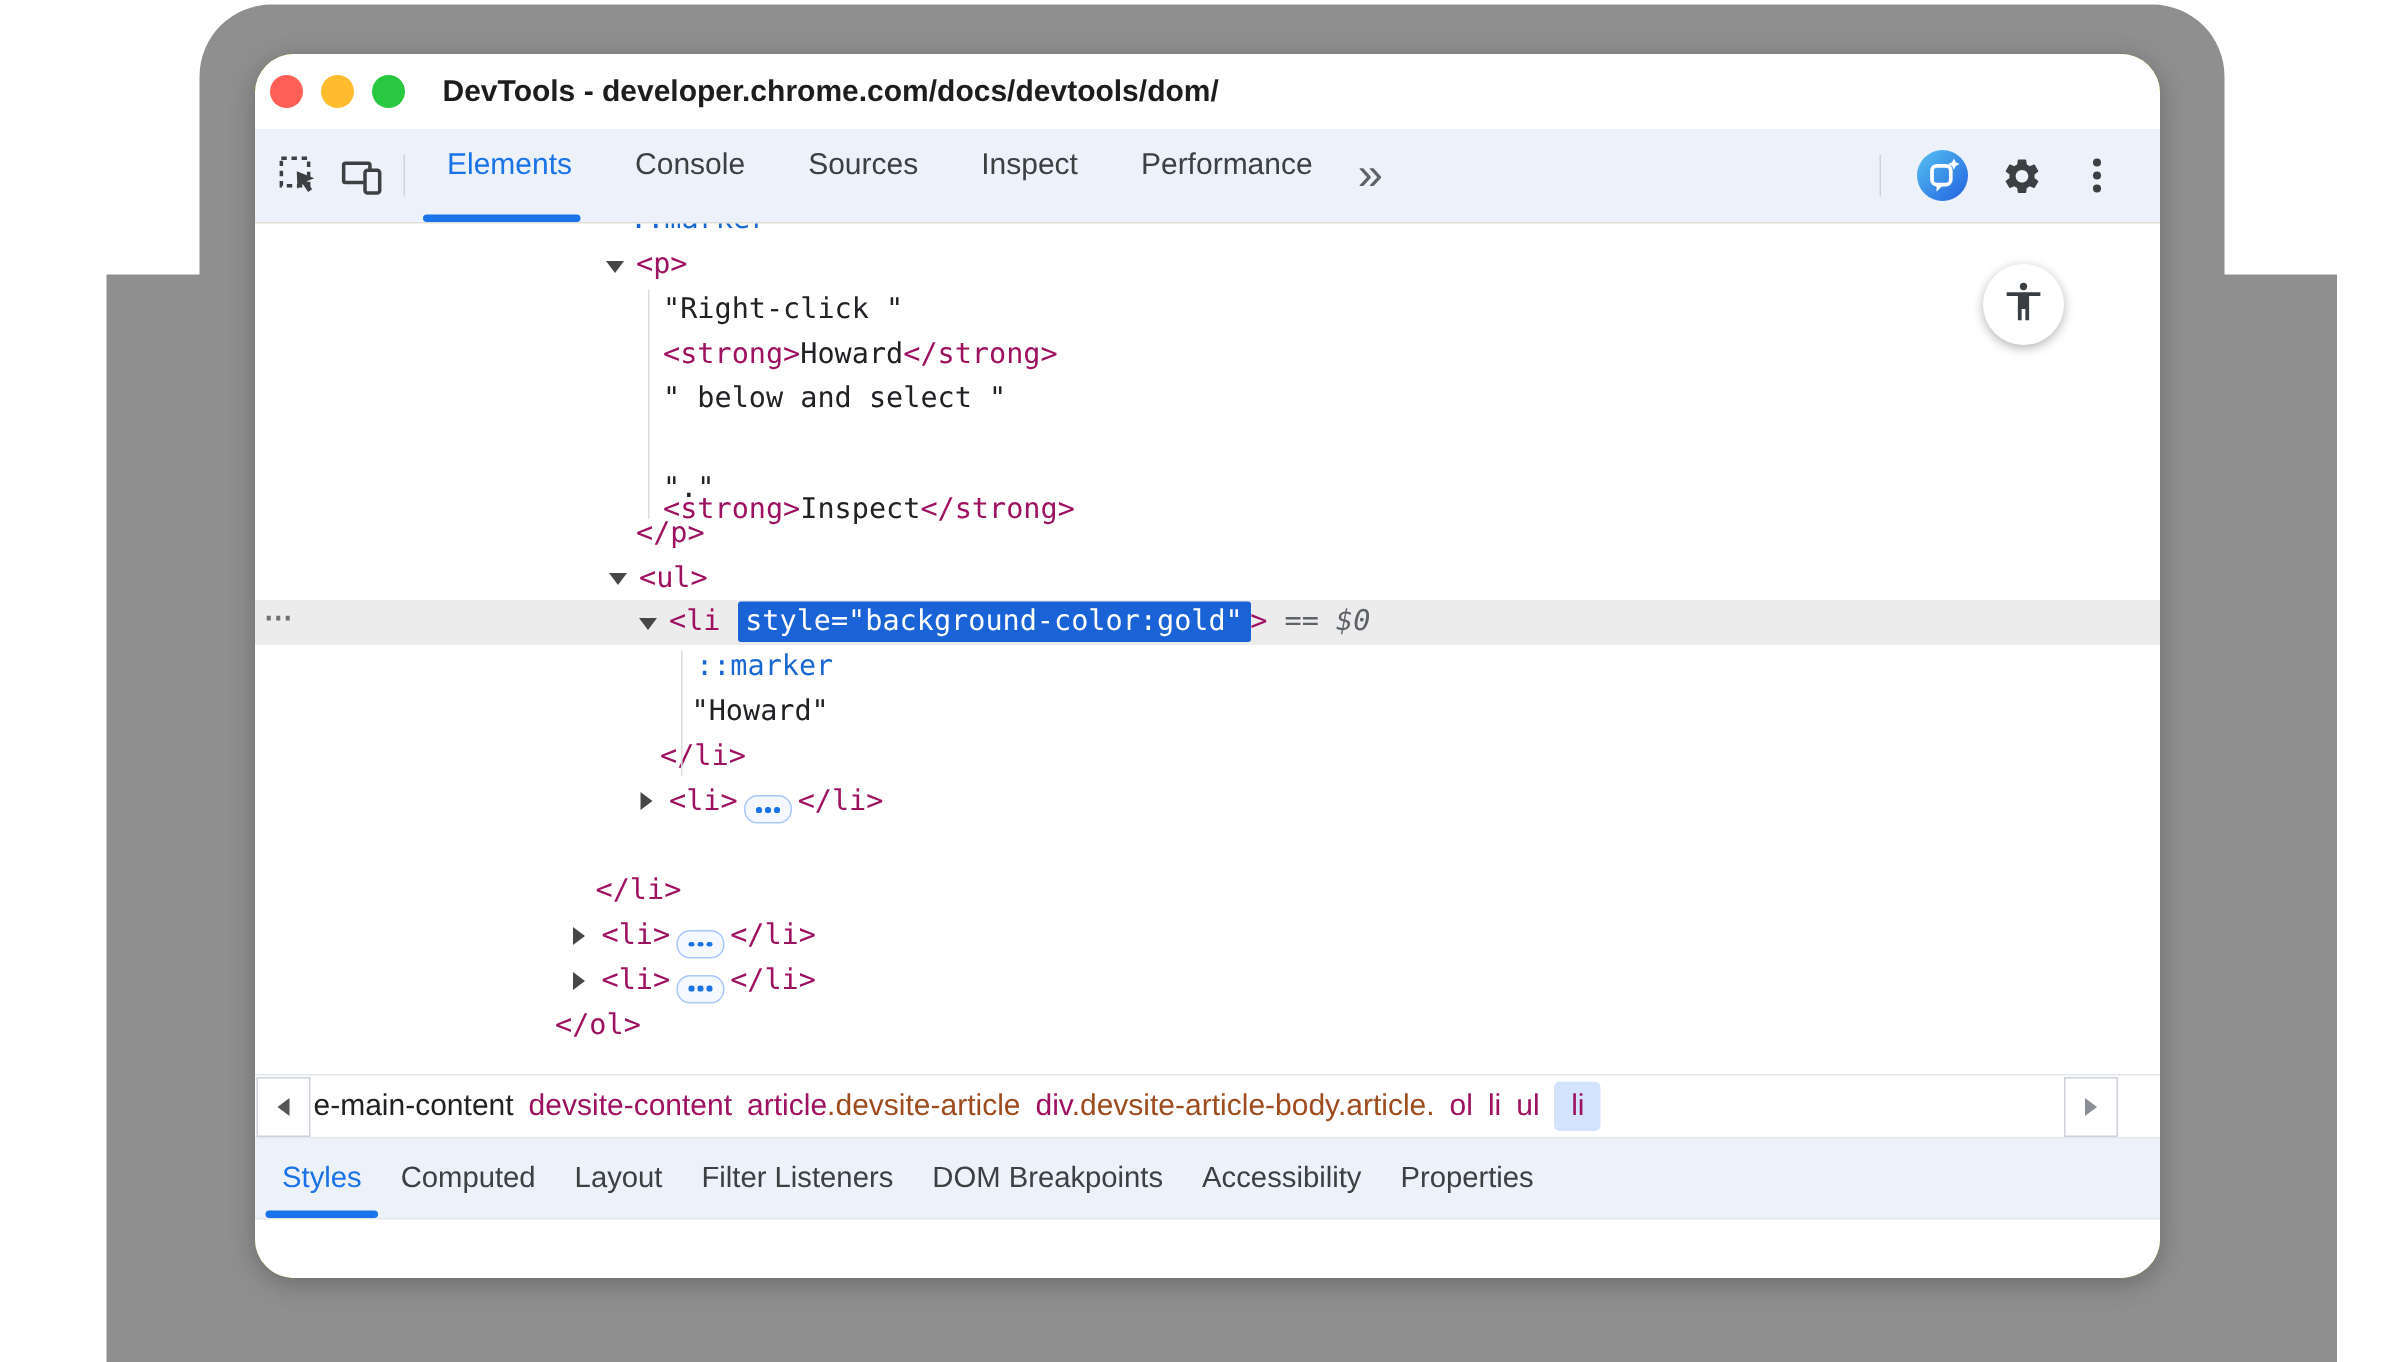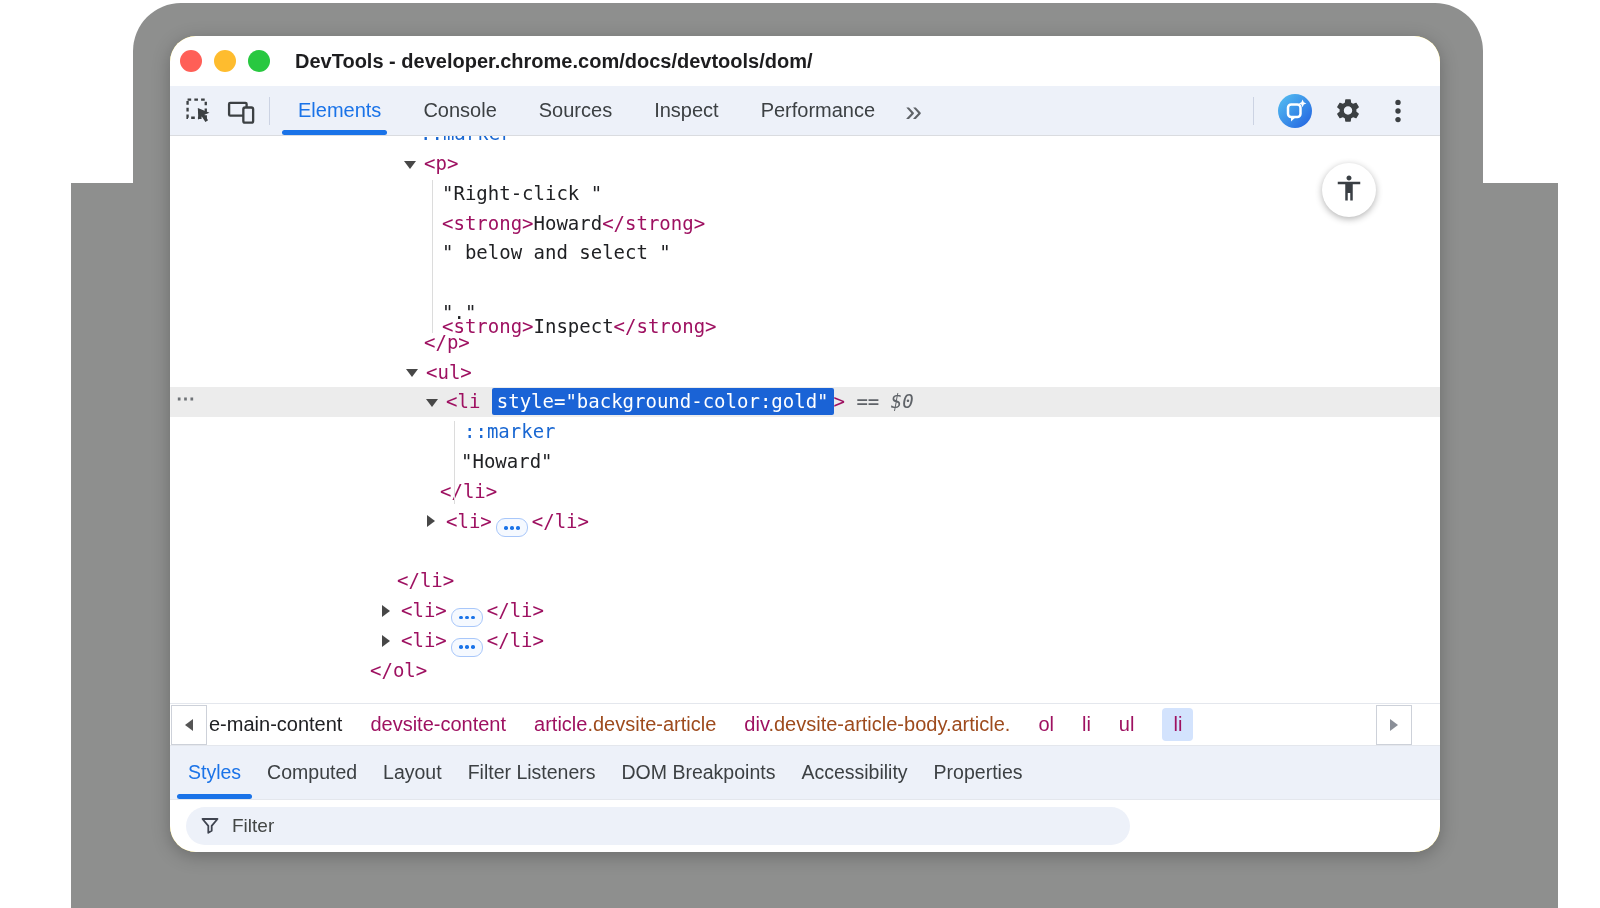--- a/index.html
+++ b/index.html
@@ -19,21 +19,21 @@
   
   .titlebar{height:50px;display:flex;align-items:center;background:#fff;}
   .lights{display:flex;gap:12px;margin-left:10px;}
   .light{width:22px;height:22px;border-radius:50%;}
   .light.red{background:var(--traffic-red,#ff5f57);}
   .light.yellow{background:var(--traffic-yellow,#febc2e);}
   .light.green{background:var(--traffic-green,#28c840);}
   .wtitle{margin-left:25px;font-size:20px;font-weight:700;color:#1d1d1f;}
 
   
-  .toolbar{height:50px;background:#edf1f9;display:flex;align-items:center;padding-left:15px;
+  .toolbar{height:63px;background:#edf1f9;display:flex;align-items:center;padding-left:15px;
     border-bottom:1px solid #dadce0;box-sizing:border-box;position:relative;}
   .tbtn{display:flex;align-items:center;justify-content:center;width:28px;height:28px;cursor:pointer;}
   .tb-sep{width:1px;height:28px;background:#ccd3e3;margin:0 14px;}
   .tb-tabs{display:flex;gap:38px;margin-left:12px;height:100%;align-items:center;}
   .tb-tab{font-size:20px;color:#3c4043;position:relative;height:100%;line-height:49px;padding:0 2px;cursor:pointer;}
   .tb-tab.active{color:var(--accent,#1a73e8);}
   .tb-tab.active::after{content:"";position:absolute;left:-14px;right:-4px;bottom:0;height:5px;
     border-radius:5px;background:var(--accent,#1a73e8);}
   .tb-more{margin-left:28px;font-size:30px;color:#5f6368;line-height:44px;cursor:pointer;}
   .tb-right{margin-left:auto;display:flex;align-items:center;gap:22px;padding-right:28px;}
@@ -64,21 +64,21 @@
     box-shadow:0 2px 7px rgba(0,0,0,.3);display:flex;align-items:center;justify-content:center;cursor:pointer;}
 
   
   .crumbbar{height:42px;border-top:1px solid #e4e7ed;display:flex;align-items:center;background:#fff;box-sizing:border-box;}
   .crumb-btn{width:36px;height:40px;border:1px solid #cdd1d9;background:#fff;display:flex;align-items:center;
     justify-content:center;box-sizing:border-box;cursor:pointer;flex:none;}
   .crumb-btn.left{margin-left:1px;}
   .crumb-btn.right{margin-right:28px;}
   .tri-l{width:0;height:0;border-top:6px solid transparent;border-bottom:6px solid transparent;border-right:8px solid #555;}
   .tri-r{width:0;height:0;border-top:6px solid transparent;border-bottom:6px solid transparent;border-left:8px solid #8a8f98;}
-  .crumbs{flex:1;display:flex;align-items:center;gap:28px;margin:0 10px 0 2px;overflow:hidden;font-size:20px;white-space:nowrap;}
+  .crumbs{flex:1;display:flex;align-items:center;gap:10px;margin:0 10px 0 2px;overflow:hidden;font-size:20px;white-space:nowrap;}
   .crumb{cursor:pointer;flex:none;}
   .crumb.sel{background:var(--selected-crumb-bg,#d3e3fd);border-radius:4px;padding:5px 11px;}
   .seg-plain{color:#202124;}
   .seg-tag{color:var(--tag,#9e1161);}
   .seg-cls{color:var(--breadcrumb-class,#9e4b1d);}
 
   
   .paneltabs{height:54px;background:#edf1f9;border-top:1px solid #e4e7ed;display:flex;align-items:stretch;
     padding-left:5px;box-sizing:border-box;}
   .ptab{position:relative;padding:0 13px;line-height:52px;font-size:19.5px;color:#3c4043;cursor:pointer;}
@@ -225,24 +225,16 @@
         <span class="ptab active">Styles</span>
         <span class="ptab">Computed</span>
         <span class="ptab">Layout</span>
         <span class="ptab">Filter Listeners</span>
         <span class="ptab">DOM Breakpoints</span>
         <span class="ptab">Accessibility</span>
         <span class="ptab">Properties</span>
       </div>
 
     <div class="filterbar">
-      <div class="fpill">
-        <span class="ficon">
-          <svg width="20" height="20" viewBox="0 0 20 20" fill="none">
-            <path d="M2.5 3h15l-5.8 6.8v5l-3.4 1.9v-6.9z" stroke="#3f4450" stroke-width="1.8" stroke-linejoin="round"></path>
-          </svg>
-        </span>
-        <input type="text" placeholder="Filter" style="">
-      </div>
     </div>
 
   </div>
 </div>
 
 </body></html>

